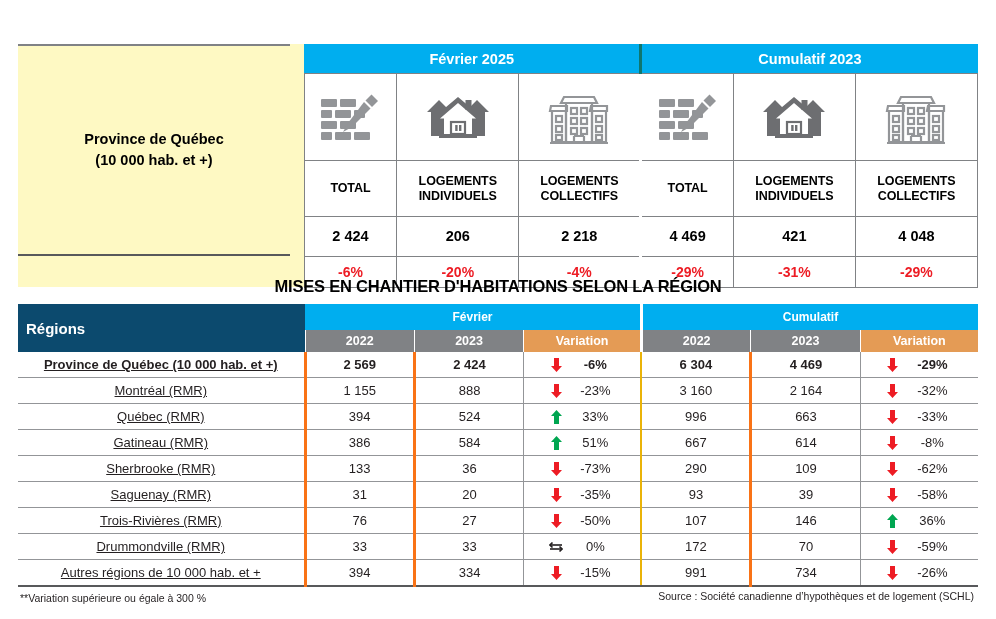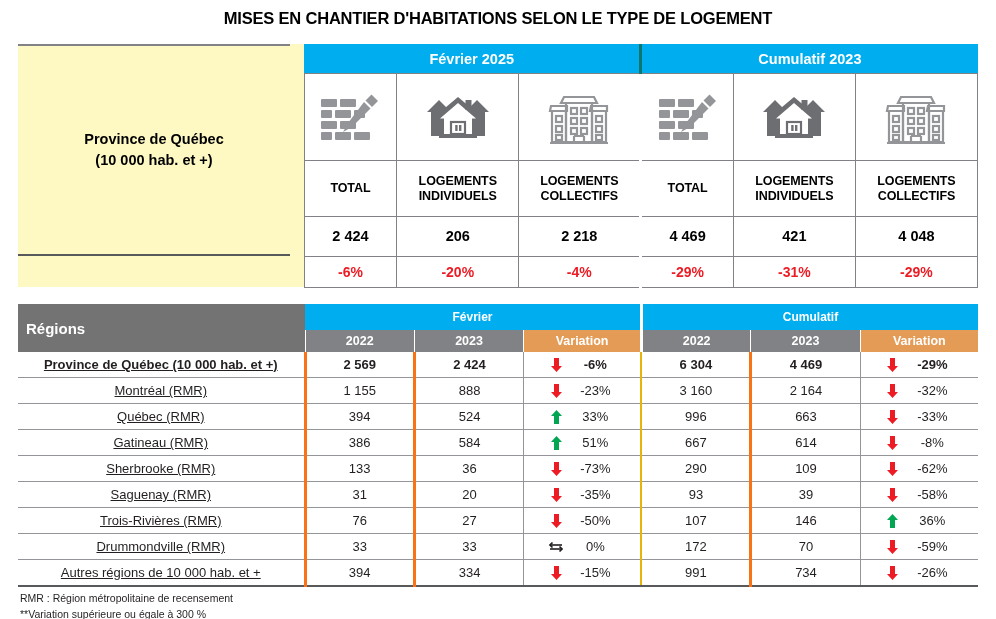--- a/index.html
+++ b/index.html
@@ -70,21 +70,21 @@
   .icwrap{display:flex;align-items:center;justify-content:center;height:68px;}
 
   
   #t2{
     position:absolute;left:18px;top:304px;width:960px;
     border-collapse:collapse;
     table-layout:fixed;
   }
   #t2 td,#t2 th{padding:0;margin:0;}
   .regions-th{
-    background:#737373;color:#fff;font-weight:bold;font-size:15px;
+    background:#0c4a6e;color:#fff;font-weight:bold;font-size:15px;
     text-align:left;padding-left:8px !important;
     vertical-align:middle;
     width:273px;
   }
   .gblue{
     background:#00AEEF;color:#fff;font-weight:bold;font-size:12px;
     text-align:center;height:26px;
   }
   .gblue.sepline{border-left:3px solid #fff;}
   .sub-gray{
@@ -127,21 +127,20 @@
   #foot-left{left:20px;top:590px;line-height:16px;}
   #foot-right{right:22px;top:590px;text-align:right;}
 
   svg{display:block;}
 </style>
 </head>
 <body>
 
 <div class="page">
 
-  <div class="title" id="title1">MISES EN CHANTIER D'HABITATIONS SELON LE TYPE DE LOGEMENT</div>
 
   <table id="t1">
     <colgroup>
       <col style="width:272px">
       <col style="width:88px">
         <col style="width:116px">
         <col style="width:116px">
       <col style="width:88px">
         <col style="width:116px">
         <col style="width:116px">
@@ -329,20 +328,21 @@
         <td class="t1-cell t1-pct">-6%</td>
         <td class="t1-cell t1-pct">-20%</td>
         <td class="t1-cell t1-pct">-4%</td>
         <td class="t1-cell t1-pct thick-l">-29%</td>
         <td class="t1-cell t1-pct">-31%</td>
         <td class="t1-cell t1-pct">-29%</td>
       </tr>
     </tbody>
   </table>
 
+  <div class="title" id="title2">MISES EN CHANTIER D'HABITATIONS SELON LA RÉGION</div>
 
   <table id="t2">
     <colgroup>
       <col style="width:273px">
       <col style="width:104px">
         <col style="width:104px">
         <col style="width:112px">
       <col style="width:104px">
         <col style="width:104px">
         <col style="width:112px">
@@ -608,17 +608,17 @@
                 </svg>
               </span>
               <span class="pv">-26%</span>
             </div>
           </td>
         </tr>
       </tbody>
   </table>
 
   <div class="foot" id="foot-left">
-    <div>RMR : Région métropolitaine de recensement</div>
     <div>**Variation supérieure ou égale à 300 %</div>
   </div>
+  <div class="foot" id="foot-right">Source : Société canadienne d’hypothèques et de logement (SCHL)</div>
 
 </div>
 
 </body></html>

